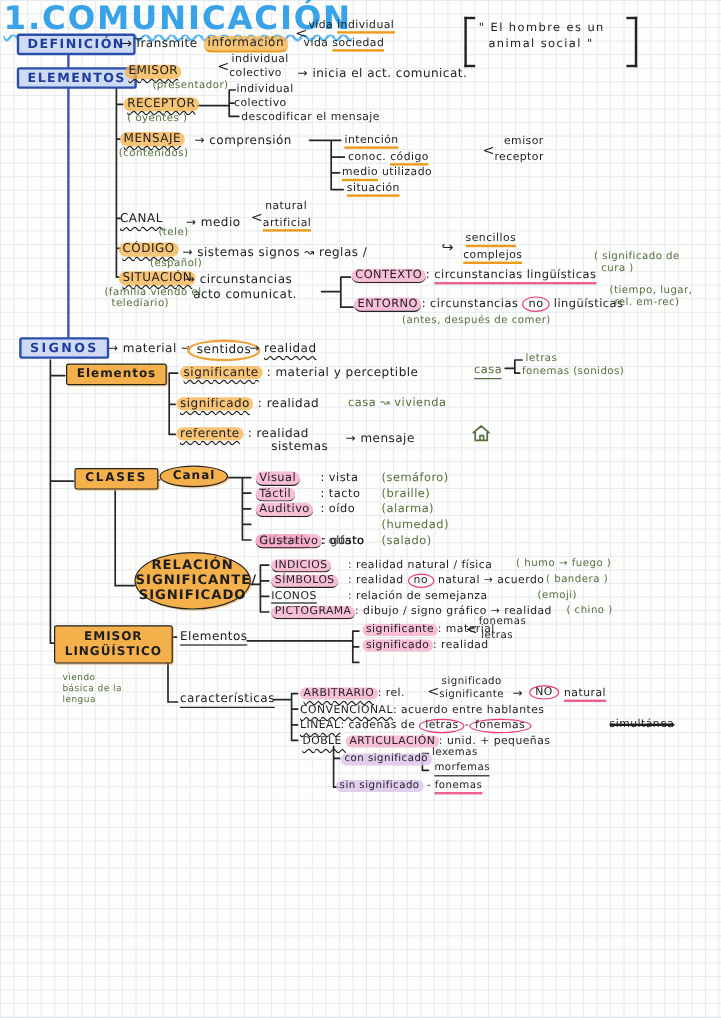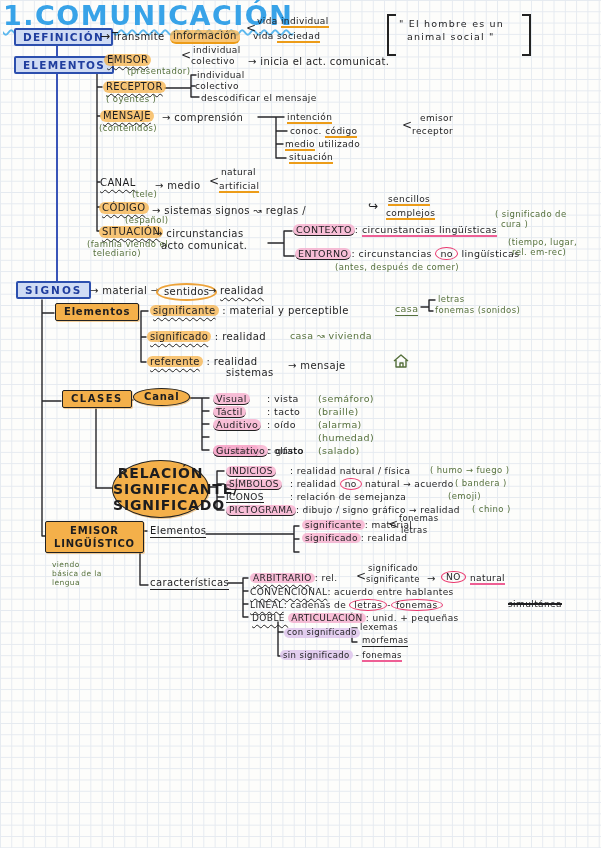--- a/index.html
+++ b/index.html
@@ -173,21 +173,21 @@
   <div class="t g9" style="left:318px;top:394px">(semáforo)</div>
   <div class="t s95" style="left:213px;top:407px"><span class="cname"><span class="hlp ub b">Táctil</span></span><span>: tacto</span></div>
   <div class="t g9" style="left:318px;top:407px">(braille)</div>
   <div class="t s95" style="left:213px;top:420px"><span class="cname"><span class="hlp ub b">Auditivo</span></span><span>: oído</span></div>
   <div class="t g9" style="left:318px;top:420px">(alarma)</div>
   <div class="t s95" style="left:213px;top:446px"><span class="cname"><span class="hlp ub b">Olfativo</span></span><span>: olfato</span></div>
   <div class="t g9" style="left:318px;top:433px">(humedad)</div>
   <div class="t s95" style="left:213px;top:446px"><span class="cname"><span class="hlp ub b">Gustativo</span></span><span>: gusto</span></div>
   <div class="t g9" style="left:318px;top:446px">(salado)</div>
 
-  <div class="t obox oval" style="left:112px;top:460px;width:95px;padding:4px 0;font-size:14px;line-height:1.15">
+  <div class="t obox oval" style="left:112px;top:460px;width:95px;padding:4px 0;font-size:11px;line-height:1.15">
     <div>RELACIÓN</div>
     <div>SIGNIFICANTE/</div>
     <div>SIGNIFICADO</div>
   </div>
 
   <div class="t s9" style="left:226px;top:466px"><span class="rname"><span class="hlp ub b">INDICIOS</span></span><span>: realidad natural / física</span></div>
   <div class="t g" style="left:430px;top:466px">( humo → fuego )</div>
   <div class="t s9" style="left:226px;top:479px"><span class="rname"><span class="hlp ub b">SÍMBOLOS</span></span><span>: realidad </span><span class="circ">no</span><span> natural → acuerdo</span></div>
   <div class="t g" style="left:455px;top:479px">( bandera )</div>
   <div class="t s9" style="left:226px;top:492px"><span class="rname"><span class="ub b">ICONOS</span></span><span>: relación de semejanza</span></div>

